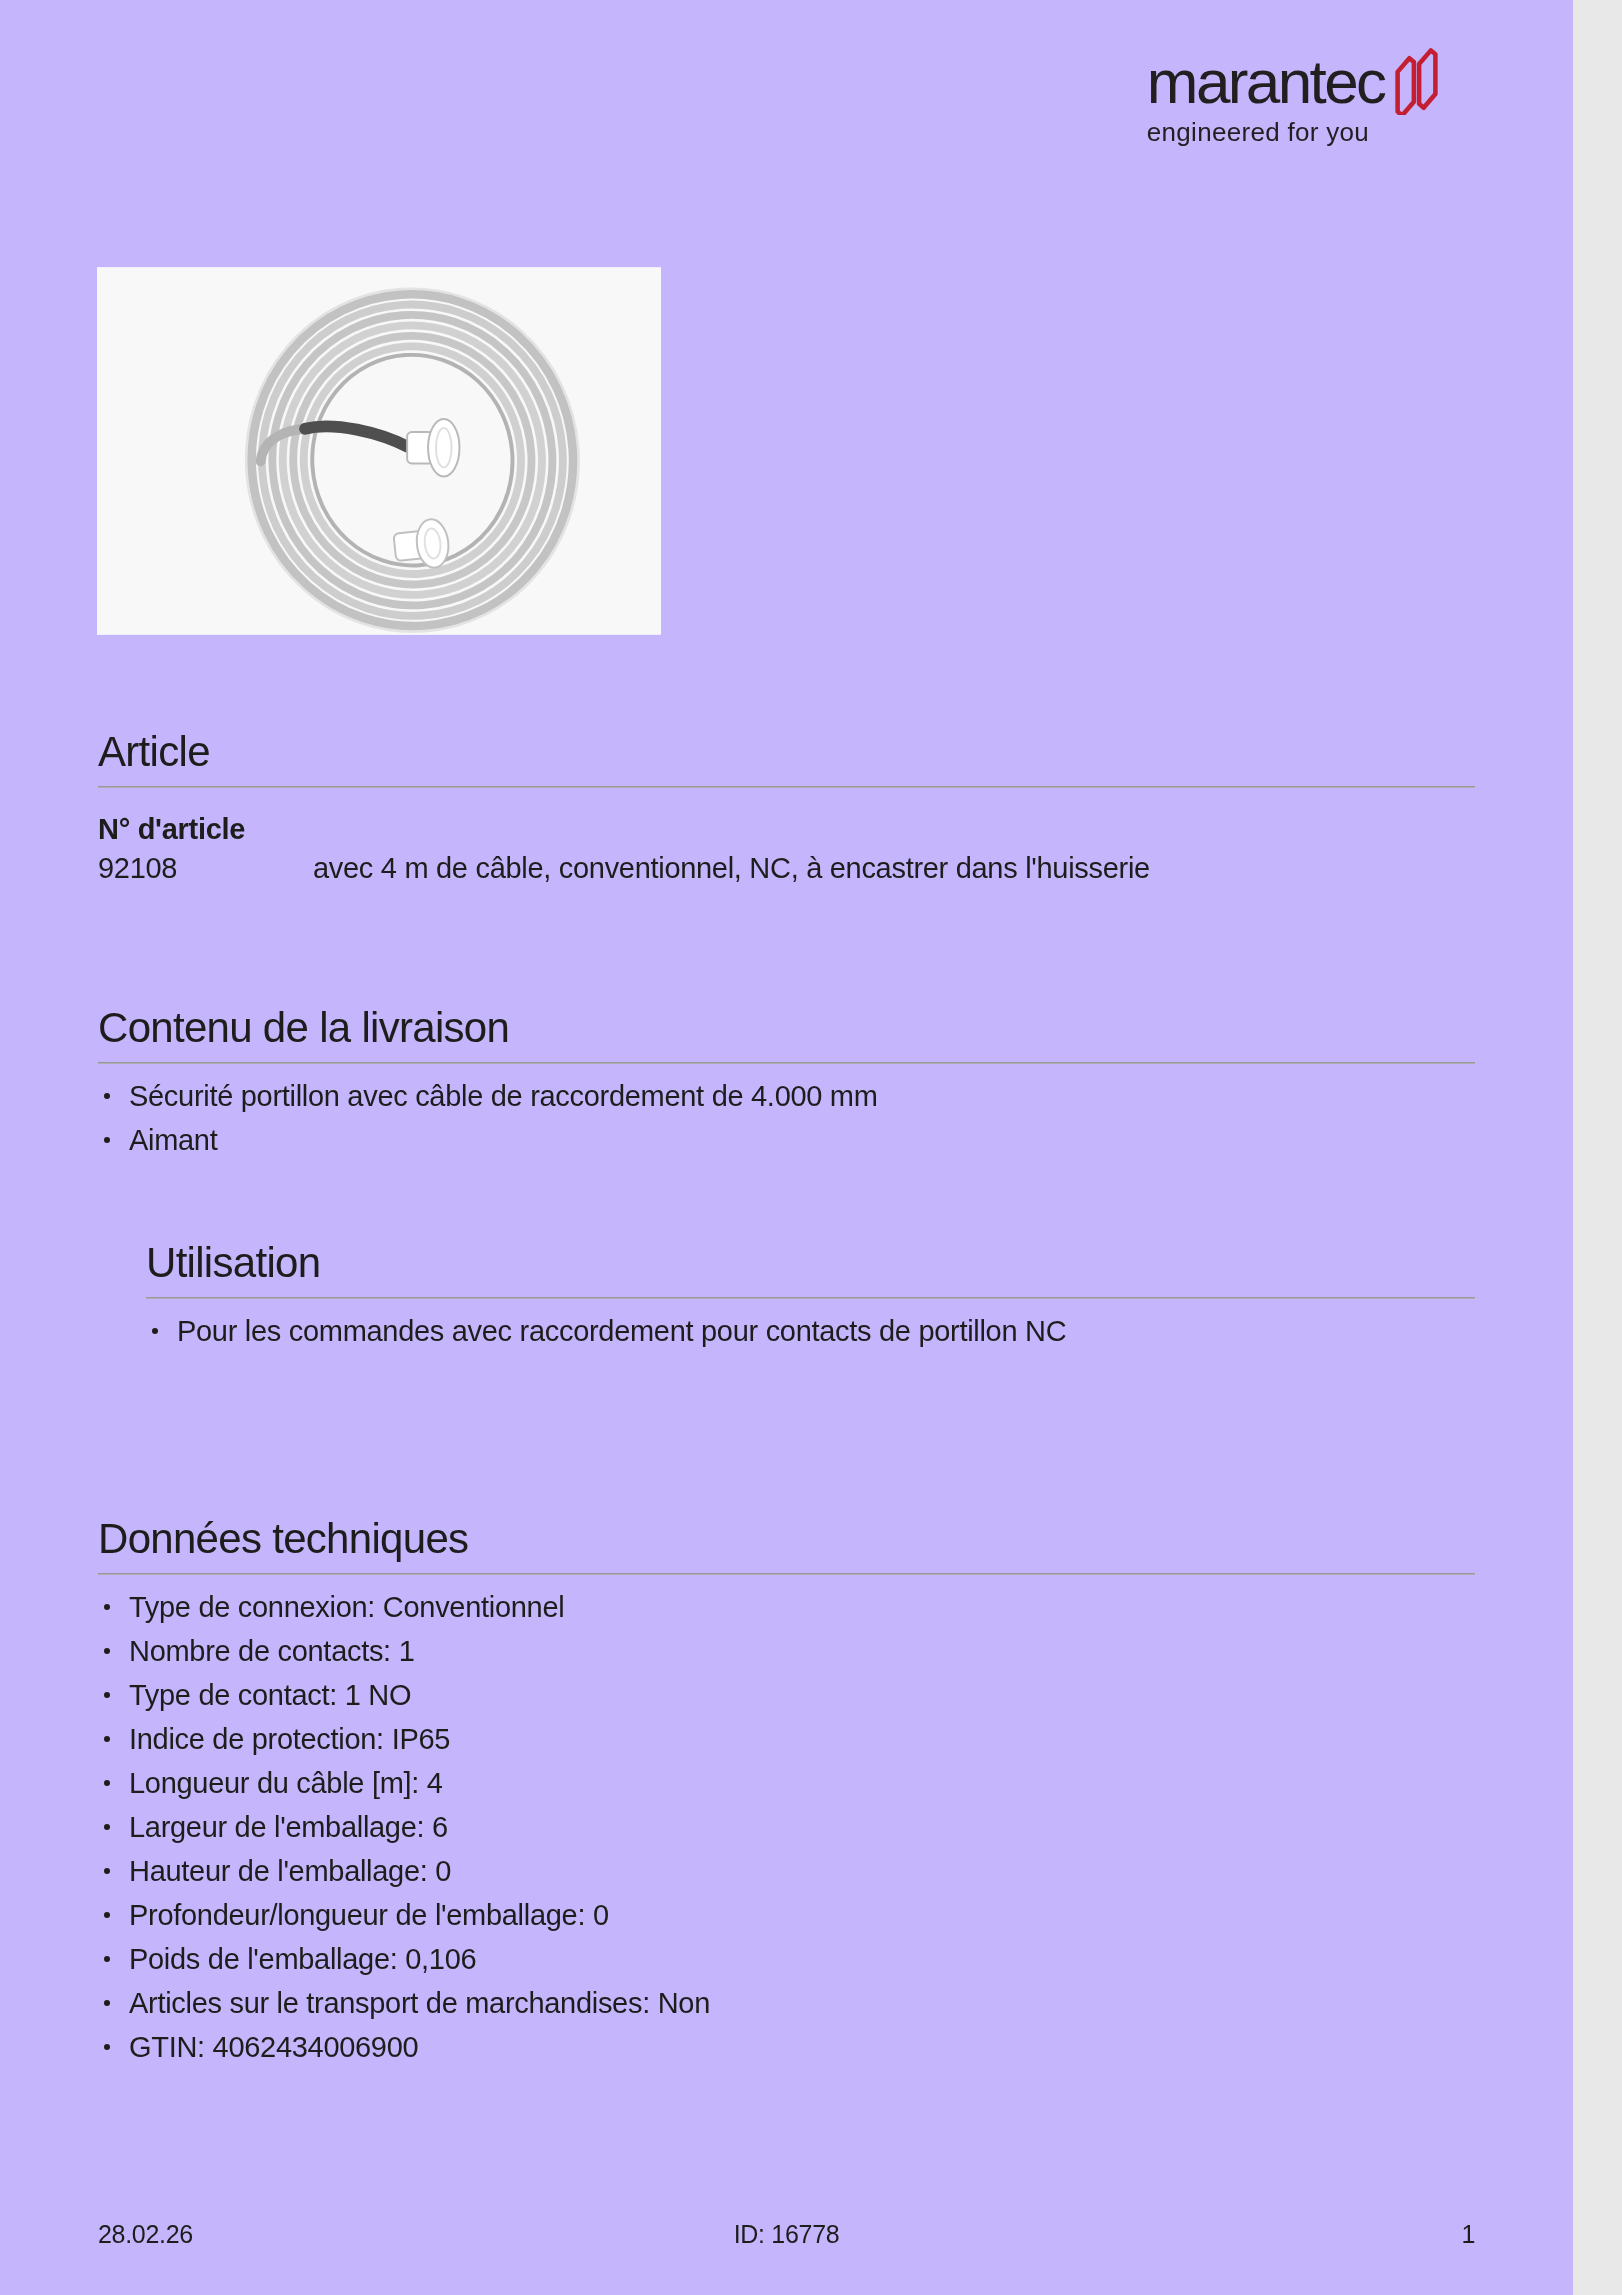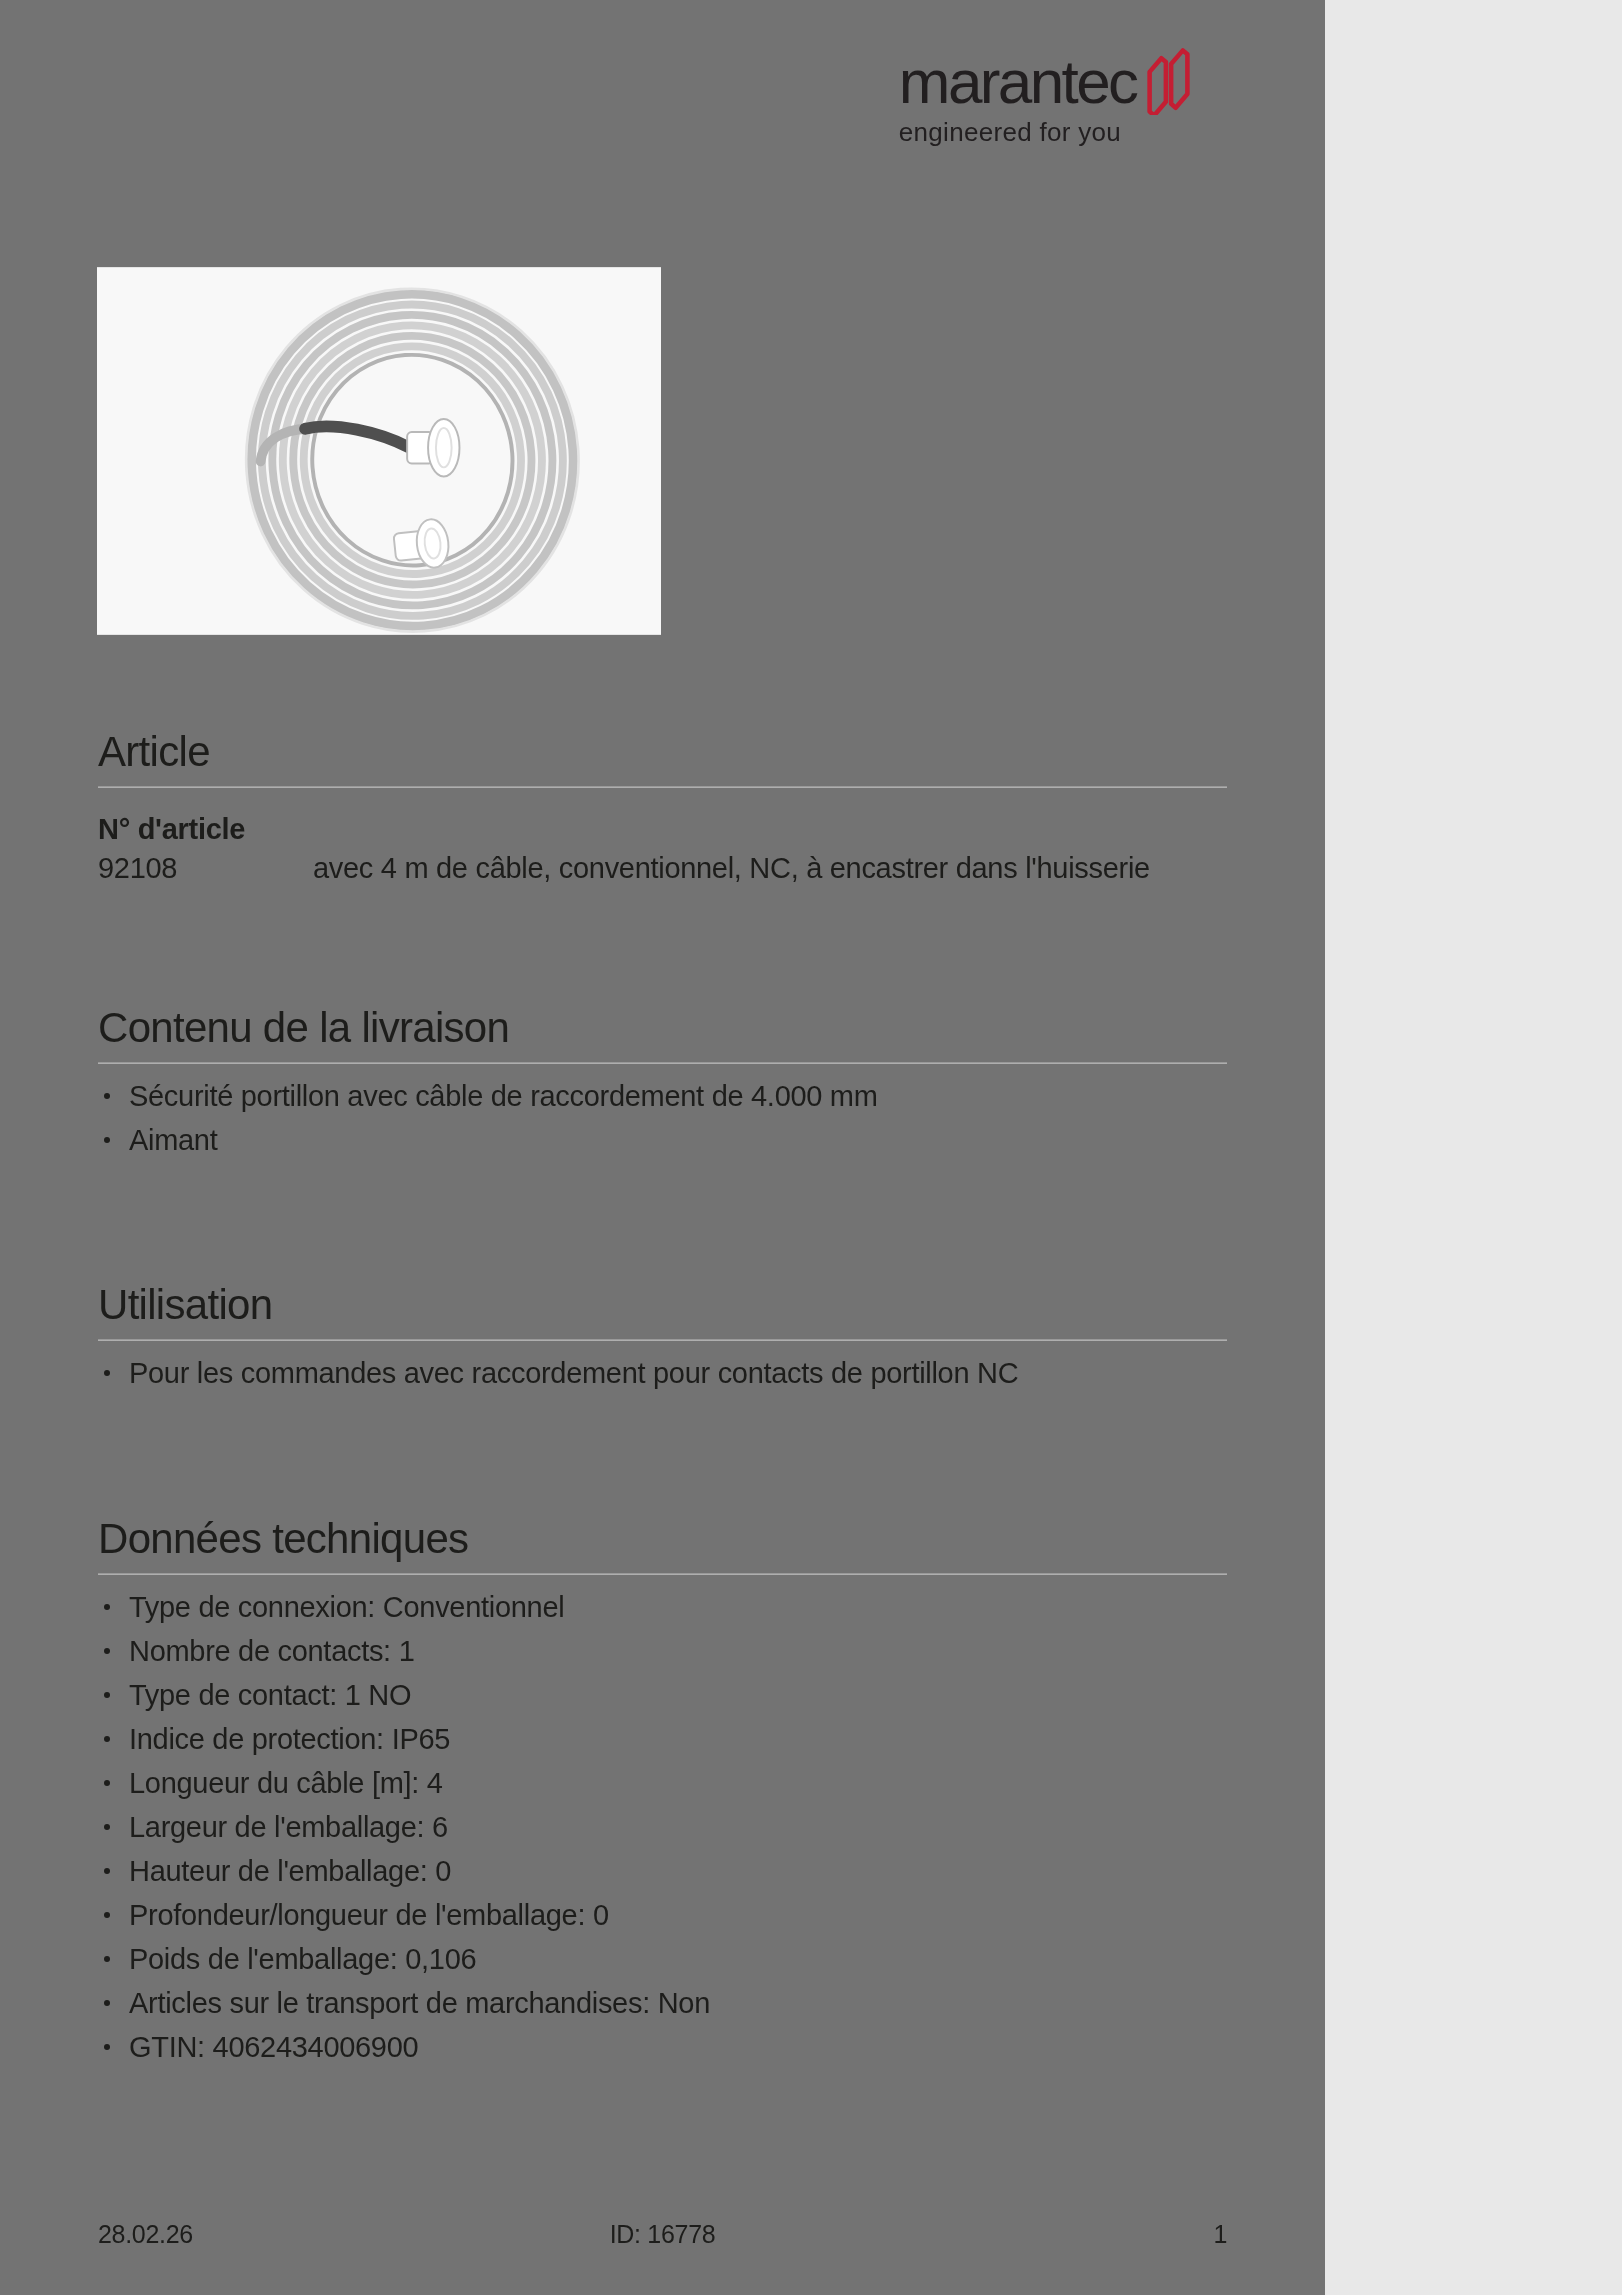--- a/index.html
+++ b/index.html
@@ -1,19 +1,19 @@
 <!DOCTYPE html>
 <html style="font-size:10.5px"><head>
 <meta charset="utf-8">
 <style>
   html,body{margin:0;padding:0;background:#e8e8e8;}
   .page{
     position:relative;
-    width:1325px;height:2295px;
-    background:#737373;
+    width:1573px;height:2295px;
+    background:#c4b5fd;
     font-family:"Liberation Sans",sans-serif;
     color:#1d1d1b;
     overflow:hidden;
   }
   
   .logo{position:absolute;top:51px;right:135px;}
   .logo-row{display:flex;align-items:flex-start;}
   .wordmark{
     font-size:62px;line-height:62px;font-weight:500;
     letter-spacing:-2.6px;color:#221f20;white-space:nowrap;
@@ -22,21 +22,21 @@
   .tagline{
     font-size:26px;line-height:29px;letter-spacing:0.3px;
     color:#221f20;margin-top:1.3px;
   }
   
   .product{position:absolute;left:97px;top:267px;width:564px;height:368px;}
   
   section{position:absolute;left:98px;right:98px;}
   #sec-article{top:730px;}
   #sec-delivery{top:1006px;}
-  #sec-usage{top:1283px;}
+  #sec-usage{top:1241px;margin-left:48px;}
   #sec-tech{top:1517px;}
   h2{
     margin:0;font-size:42px;line-height:43px;font-weight:400;
     letter-spacing:-0.7px;color:#1d1d1b;
   }
   .rule{margin-top:13px;height:2px;background:linear-gradient(#8e8e8e,#b9b9b9);}
   
   .trow{display:flex;font-size:29px;line-height:39px;letter-spacing:-0.3px;}
   .trow.head{font-weight:700;margin-top:22px;}
   .c1{width:215px;flex:none;}

